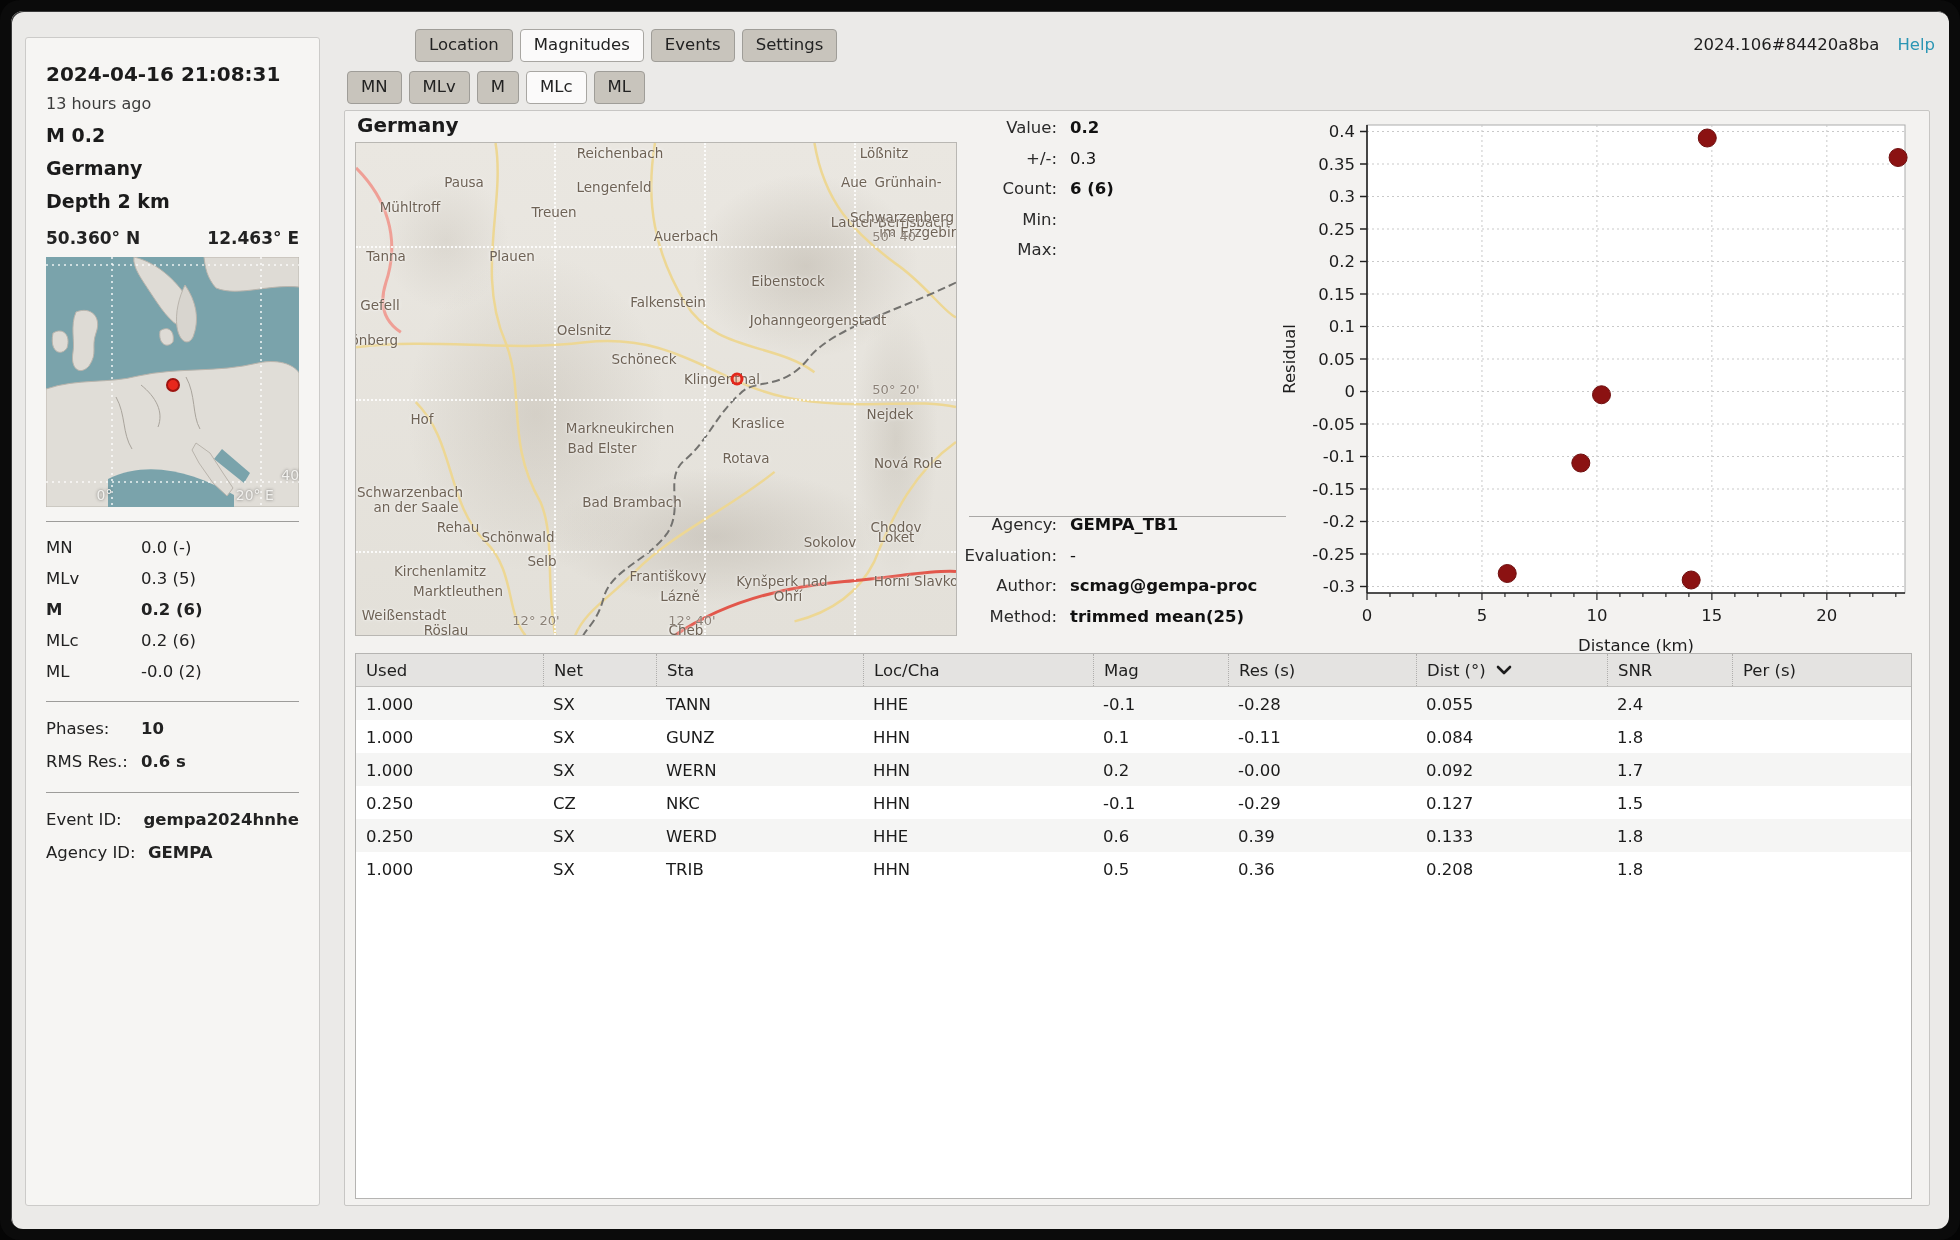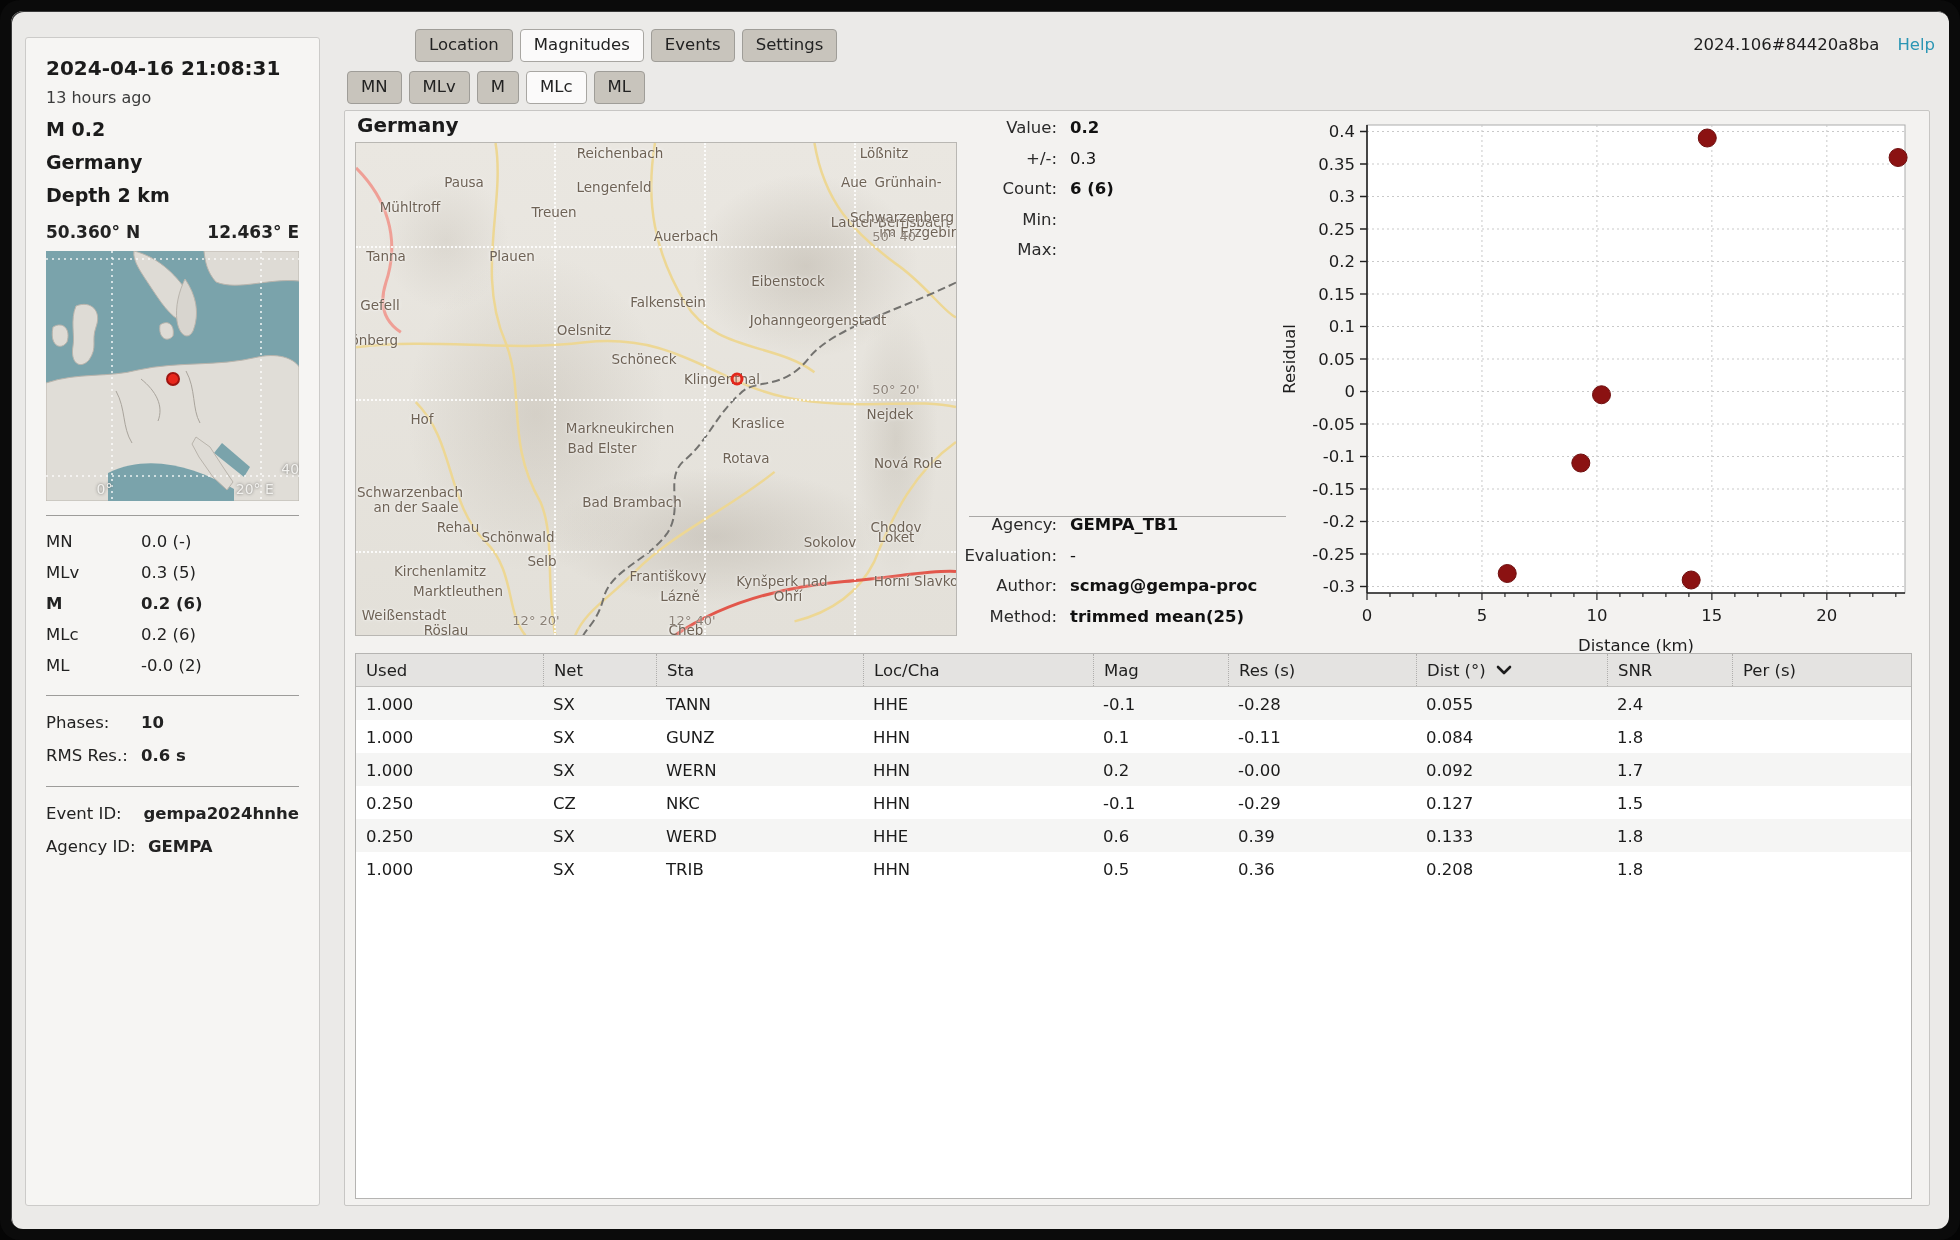--- a/index.html
+++ b/index.html
@@ -4,21 +4,21 @@
 <style>
   html,body{margin:0;padding:0;background:#000;}
   *{box-sizing:border-box;font-family:"DejaVu Sans","Liberation Sans",sans-serif;}
   .screen{position:relative;width:1960px;height:1240px;background:#050505;overflow:hidden;}
   .frame{position:absolute;inset:0;background:#0b0b0b;border-radius:20px;}
   .app{position:absolute;inset:11px;background:#ebeae8;border-radius:12px;overflow:hidden;
        box-shadow:inset 1px 1px 0 #3a3a3a;}
   
   .sidebar{position:absolute;left:14px;top:26px;width:295px;height:1169px;background:#f6f5f3;
            border:1px solid #cccbc9;border-radius:3px;padding:18px 20px;}
-  .origin-time{font-size:20px;font-weight:bold;color:#1b1b1b;margin-top:0;}
+  .origin-time{font-size:20px;font-weight:bold;color:#1b1b1b;margin-top:6px;}
   .time-ago{font-size:16px;color:#3c3c3c;margin-top:8px;}
   .big-line{font-size:19px;font-weight:bold;color:#1b1b1b;margin-top:11px;}
   .coords{display:flex;justify-content:space-between;font-size:17px;font-weight:bold;color:#222;margin-top:16px;}
   .overview-map{position:relative;width:253px;height:250px;margin-top:9px;overflow:hidden;background:#7aa3ab;}
   .overview-map svg{position:absolute;inset:0;}
   .ov-label{position:absolute;font-size:14px;color:#f2f1ee;text-shadow:0 0 3px rgba(60,60,60,.7);white-space:nowrap;}
   .divider{border:none;border-top:1px solid #9d9c9a;margin:14px 0 10px 0;}
   .mag-row{display:flex;font-size:16.5px;color:#222;padding:6px 0;}
   .mag-row .mtype{width:95px;}
   .mag-row.sel{font-weight:bold;}

